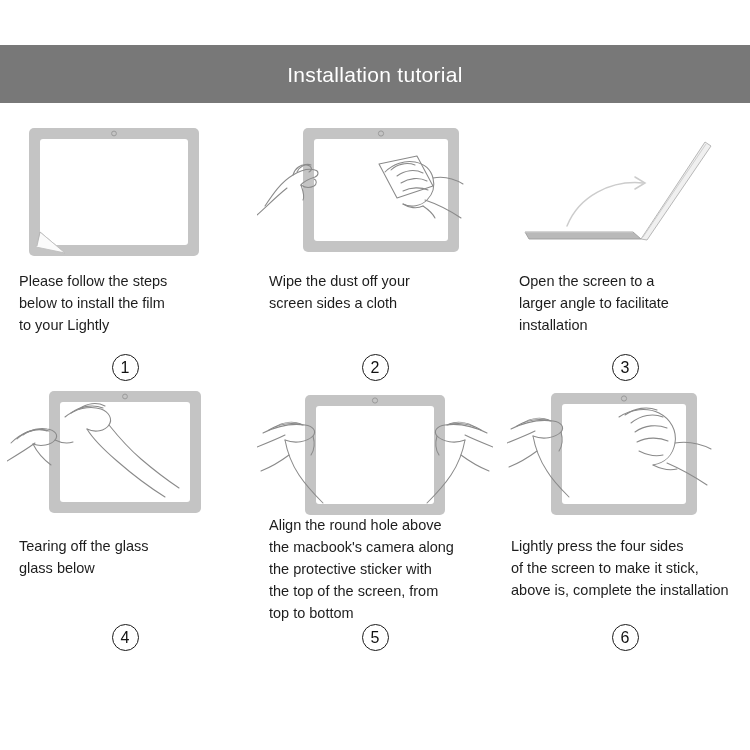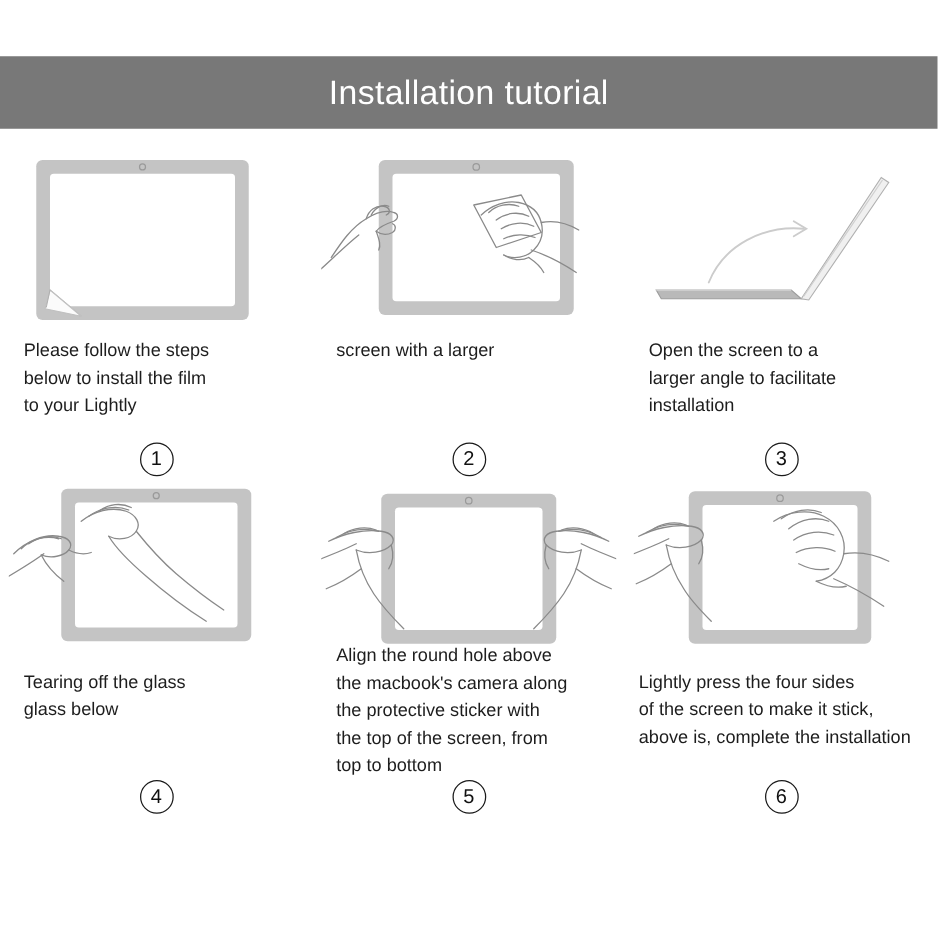--- a/index.html
+++ b/index.html
@@ -22,21 +22,21 @@
     top: 45px;
     width: 750px;
     height: 58px;
     background: #787878;
     display: flex;
     align-items: center;
     justify-content: center;
   }
   .header-title {
     color: #ffffff;
-    font-size: 27px;
+    font-size: 21px;
     font-weight: 400;
     letter-spacing: 0.3px;
     line-height: 1;
   }
 
   
   .steps-grid {
     position: absolute;
     left: 0;
     top: 120px;
@@ -152,21 +152,22 @@
             <path d="M144 63 C152 58 162 57 170 61"></path>
             <path d="M146 71 C154 67 164 67 171 70"></path>
             <path d="M146 84 C152 88 160 89 166 86"></path>
             <path d="M176 58 C186 56 196 58 206 64"></path>
             <path d="M168 80 C180 84 192 90 204 98"></path>
             <path d="M166 86 C172 90 176 94 178 98"></path>
           </g>
         </svg>
       </div>
       <div class="step-caption">
-        <span class="cap-line">screen with a larger</span>
+        <span class="cap-line">Wipe the dust off your</span>
+        <span class="cap-line">screen sides a cloth</span>
       </div>
       <div class="badge-holder">
         <div class="step-badge">2</div>
       </div>
     </div>
 
     <div class="step-cell">
       <div class="step-figure">
         <svg width="236" height="140" viewBox="0 0 236 140">
 

